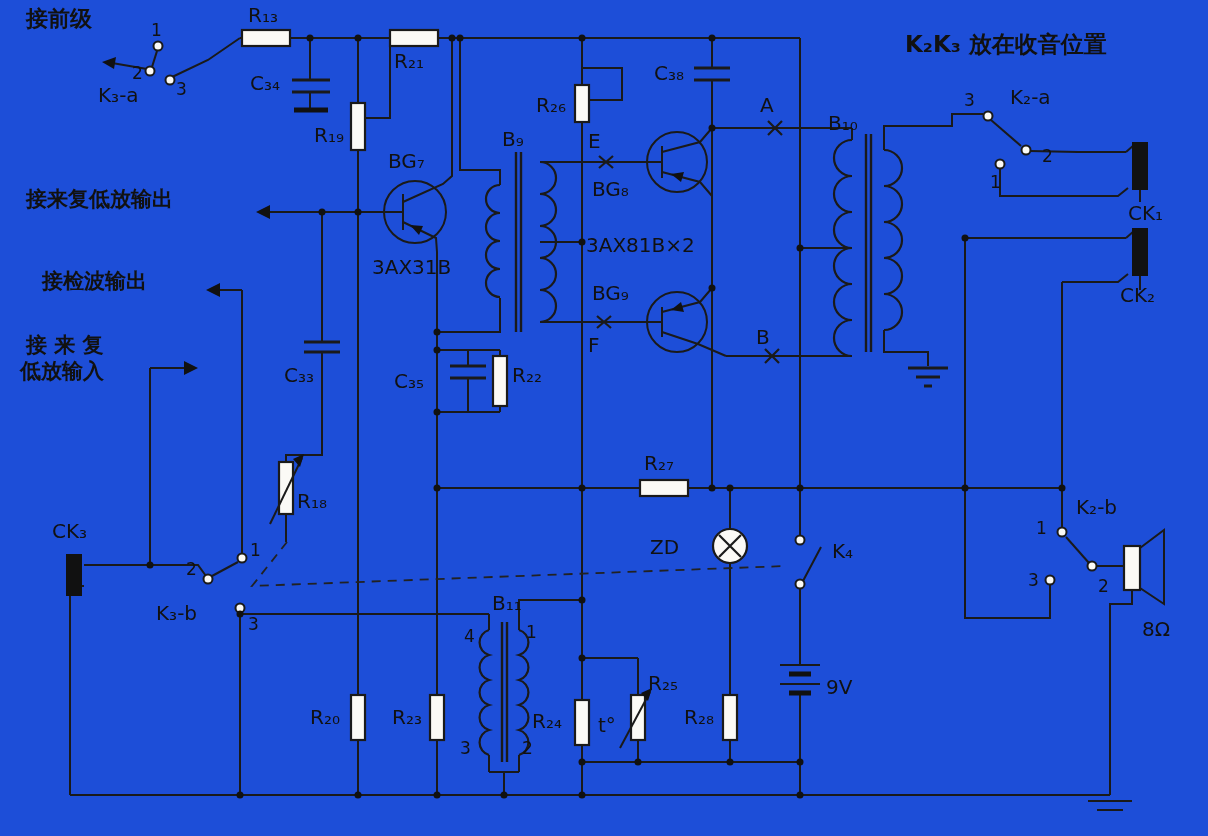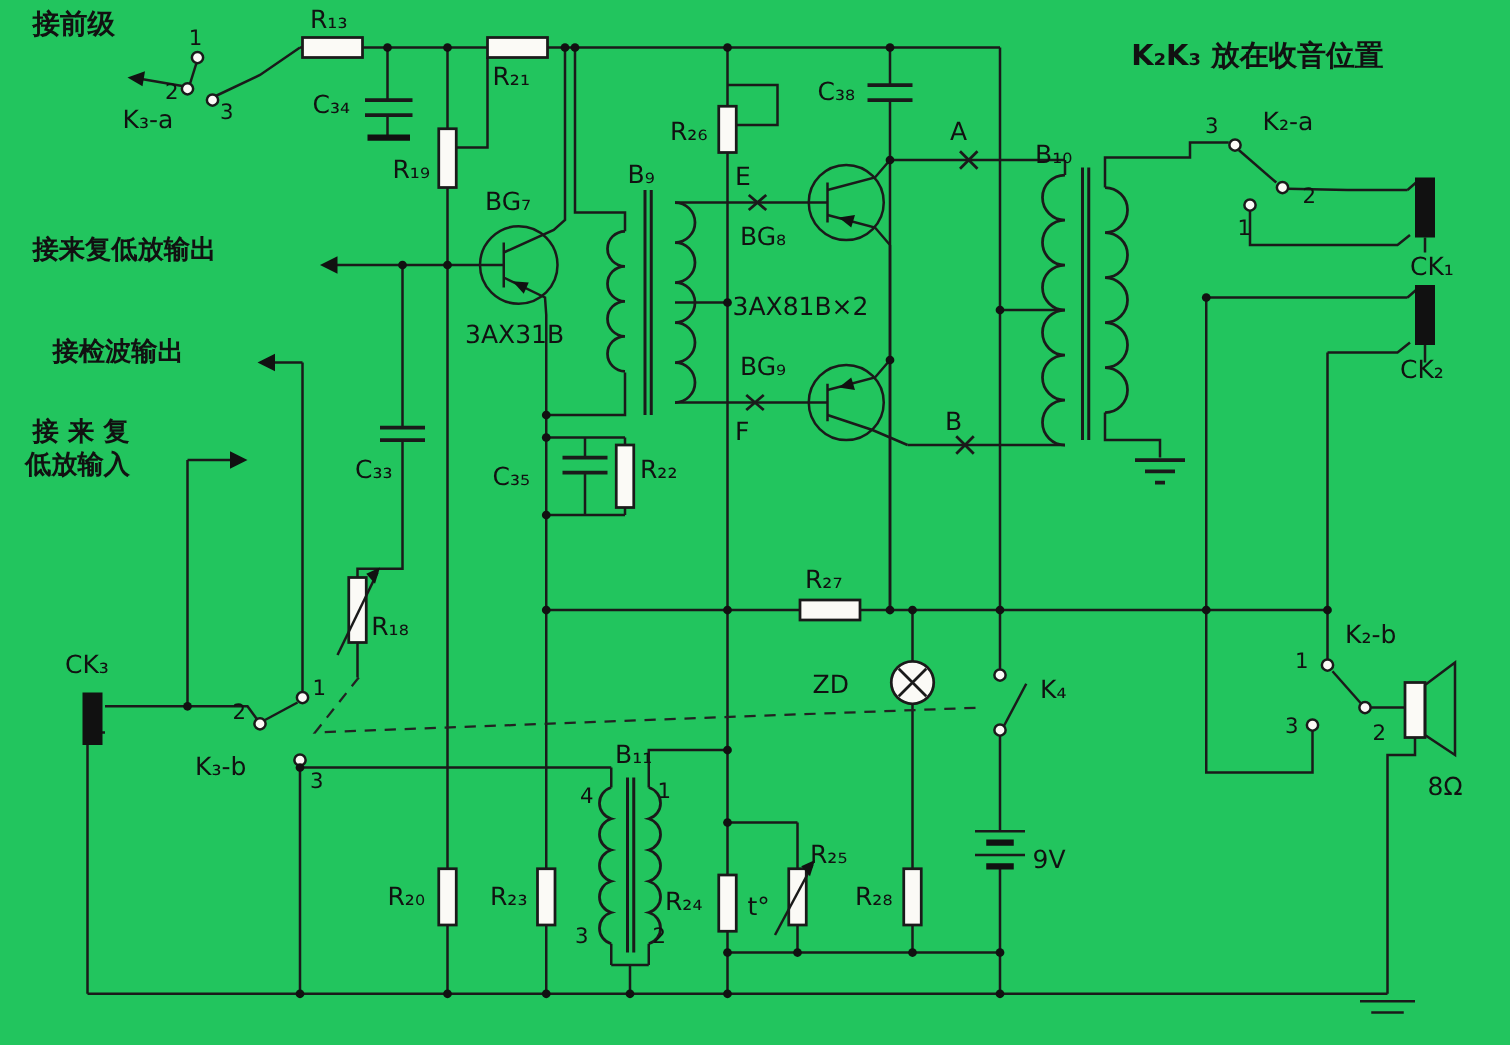--- a/index.html
+++ b/index.html
@@ -1,16 +1,16 @@
 <!DOCTYPE html>
 <html><head>
 <meta charset="utf-8">
 <style>
   html,body{margin:0;padding:0;background:#d8d8d4;}
-  .page{position:relative;width:1208px;height:836px;background:#22c55e;overflow:hidden;}
+  .page{position:relative;width:1208px;height:836px;background:#1d4ed8;overflow:hidden;}
   svg{display:block;}
   .w{stroke:#1a1a1a;stroke-width:2;fill:none;}
   .plate{stroke:#1a1a1a;stroke-width:3;fill:none;}
   .thick{stroke:#111;stroke-width:5;fill:none;}
   .core{stroke:#1a1a1a;stroke-width:2.4;fill:none;}
   .body{fill:#fbfaf6;stroke:#1a1a1a;stroke-width:2.2;}
   .coil{stroke:#1a1a1a;stroke-width:2.2;fill:none;}
   .term{fill:#fbfaf6;stroke:#1a1a1a;stroke-width:2;}
   .dot{fill:#111;stroke:none;}
   .blk{fill:#111;stroke:none;}

